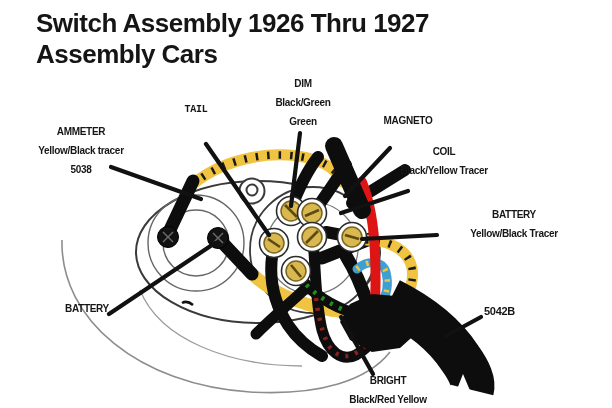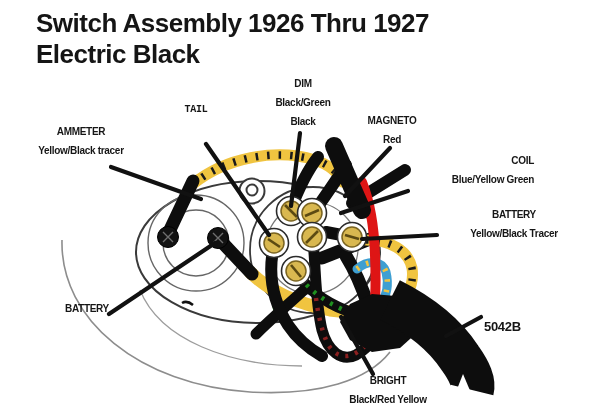--- a/index.html
+++ b/index.html
@@ -144,59 +144,59 @@
       <path d="M408,191 L341,213"></path>
       <path d="M437,235 L362,239"></path>
       <path d="M109,314 L215,243"></path>
       <path d="M373,374 L341,317"></path>
       <path d="M481,317 L446,336"></path>
     </g>
   </svg>
 
   <div class="title">
     <div>Switch Assembly 1926 Thru 1927</div>
-    <div>Electric Black</div>
+    <div>Assembly Cars</div>
   </div>
 
   <div class="lbl" style="left:2px;top:122px;width:158px;">
     <div>AMMETER</div>
     <div>Yellow/Black tracer</div>
+    <div>5038</div>
   </div>
 
   <div class="lbl" style="left:156px;top:100px;width:80px;font-family:Liberation Mono, monospace;">
     <div>TAIL</div>
   </div>
 
   <div class="lbl" style="left:243px;top:74px;width:120px;">
     <div>DIM</div>
     <div>Black/Green</div>
-    <div>Black</div>
-  </div>
-
-  <div class="lbl" style="left:332px;top:111px;width:120px;">
+    <div>Green</div>
+  </div>
+
+  <div class="lbl" style="left:348px;top:111px;width:120px;">
     <div>MAGNETO</div>
-    <div>Red</div>
-  </div>
-
-  <div class="lbl" style="left:354px;top:151px;width:180px;text-align:right;">
+  </div>
+
+  <div class="lbl" style="left:354px;top:142px;width:180px;">
     <div>COIL</div>
-    <div>Blue/Yellow Green</div>
+    <div>Black/Yellow Tracer</div>
   </div>
 
   <div class="lbl" style="left:424px;top:205px;width:180px;">
     <div>BATTERY</div>
     <div>Yellow/Black Tracer</div>
   </div>
 
   <div class="lbl" style="left:27px;top:299px;width:120px;">
     <div>BATTERY</div>
   </div>
 
   <div class="lbl" style="left:298px;top:371px;width:180px;">
     <div>BRIGHT</div>
     <div>Black/Red Yellow</div>
   </div>
 
-  <div class="lbl small-left" style="left:484px;top:317px;width:70px;font-size:13px;">
+  <div class="lbl small-left" style="left:484px;top:302px;width:70px;font-size:11px;">
     <div>5042B</div>
   </div>
 
 </div>
 
 </body></html>

